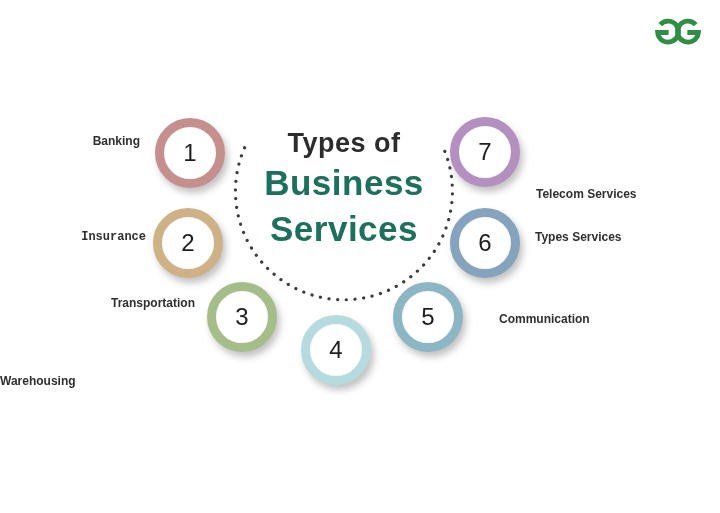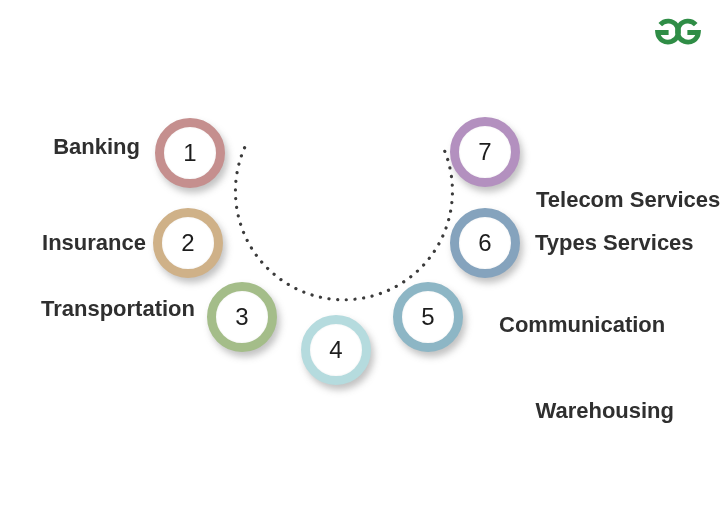--- a/index.html
+++ b/index.html
@@ -24,45 +24,50 @@
   }
   .circle .num{font-size:24px;font-weight:400;color:#1d1d1d;}
   .c1{left:155px;top:118px;}
   .c2{left:153px;top:208px;}
   .c3{left:207px;top:282px;}
   .c4{left:301px;top:315px;}
   .c5{left:393px;top:282px;}
   .c6{left:450px;top:208px;}
   .c7{left:450px;top:117px;}
   
-  .label{position:absolute;font-size:22px;font-weight:700;color:#2f2f2f;white-space:nowrap;}
+  .label{position:absolute;font-size:12px;font-weight:700;color:#2f2f2f;white-space:nowrap;}
   .l1{right:580px;top:134px;}
-  .l2{right:574px;top:230px;}
+  .l2{right:574px;top:230px;font-family:Liberation Mono, monospace;}
   .l3{right:525px;top:296px;}
-  .l4{left:0;top:398px;width:674px;text-align:right;} 
+  .l4{left:0;top:374px;width:674px;text-align:left;} 
   .l5{left:487px;top:312px;margin-left:12px;}
   .l6{left:535px;top:230px;}
   .l7{left:536px;top:139px;margin-top:48px;}
 </style>
 </head>
 <body>
 
 <div id="stage">
 
   <div class="logo">
     <svg width="48" height="32" viewBox="0 0 46 30" fill="none">
       <path d="M 6 8 A 10 10 0 1 1 3.5 15.5 L 14 15.5" stroke="#2f8d46" stroke-width="4.6" fill="none"></path>
       <path d="M 40 8 A 10 10 0 1 0 42.5 15.5 L 32 15.5" stroke="#2f8d46" stroke-width="4.6" fill="none"></path>
     </svg>
   </div>
 
   <svg class="arc-svg" width="720" height="513">
     <path d="M 444.8 151.3 A 108.5 108.5 0 1 1 245.3 146.1" fill="none" stroke="#3b3b3b" stroke-width="3.2" stroke-linecap="round" stroke-dasharray="0.1 8.6"></path>
   </svg>
 
+  <div class="title">
+    <div class="t-prefix">Types of</div>
+    <div class="t-main">Business</div>
+    <div class="t-main">Services</div>
+  </div>
 
   <div class="circle c1" style="border-color: rgb(197, 143, 142);">
     <span class="num">1</span>
   </div>
   <div class="circle c2" style="border-color: rgb(207, 177, 136);">
     <span class="num">2</span>
   </div>
   <div class="circle c3" style="border-color: rgb(164, 189, 137);">
     <span class="num">3</span>
   </div>

